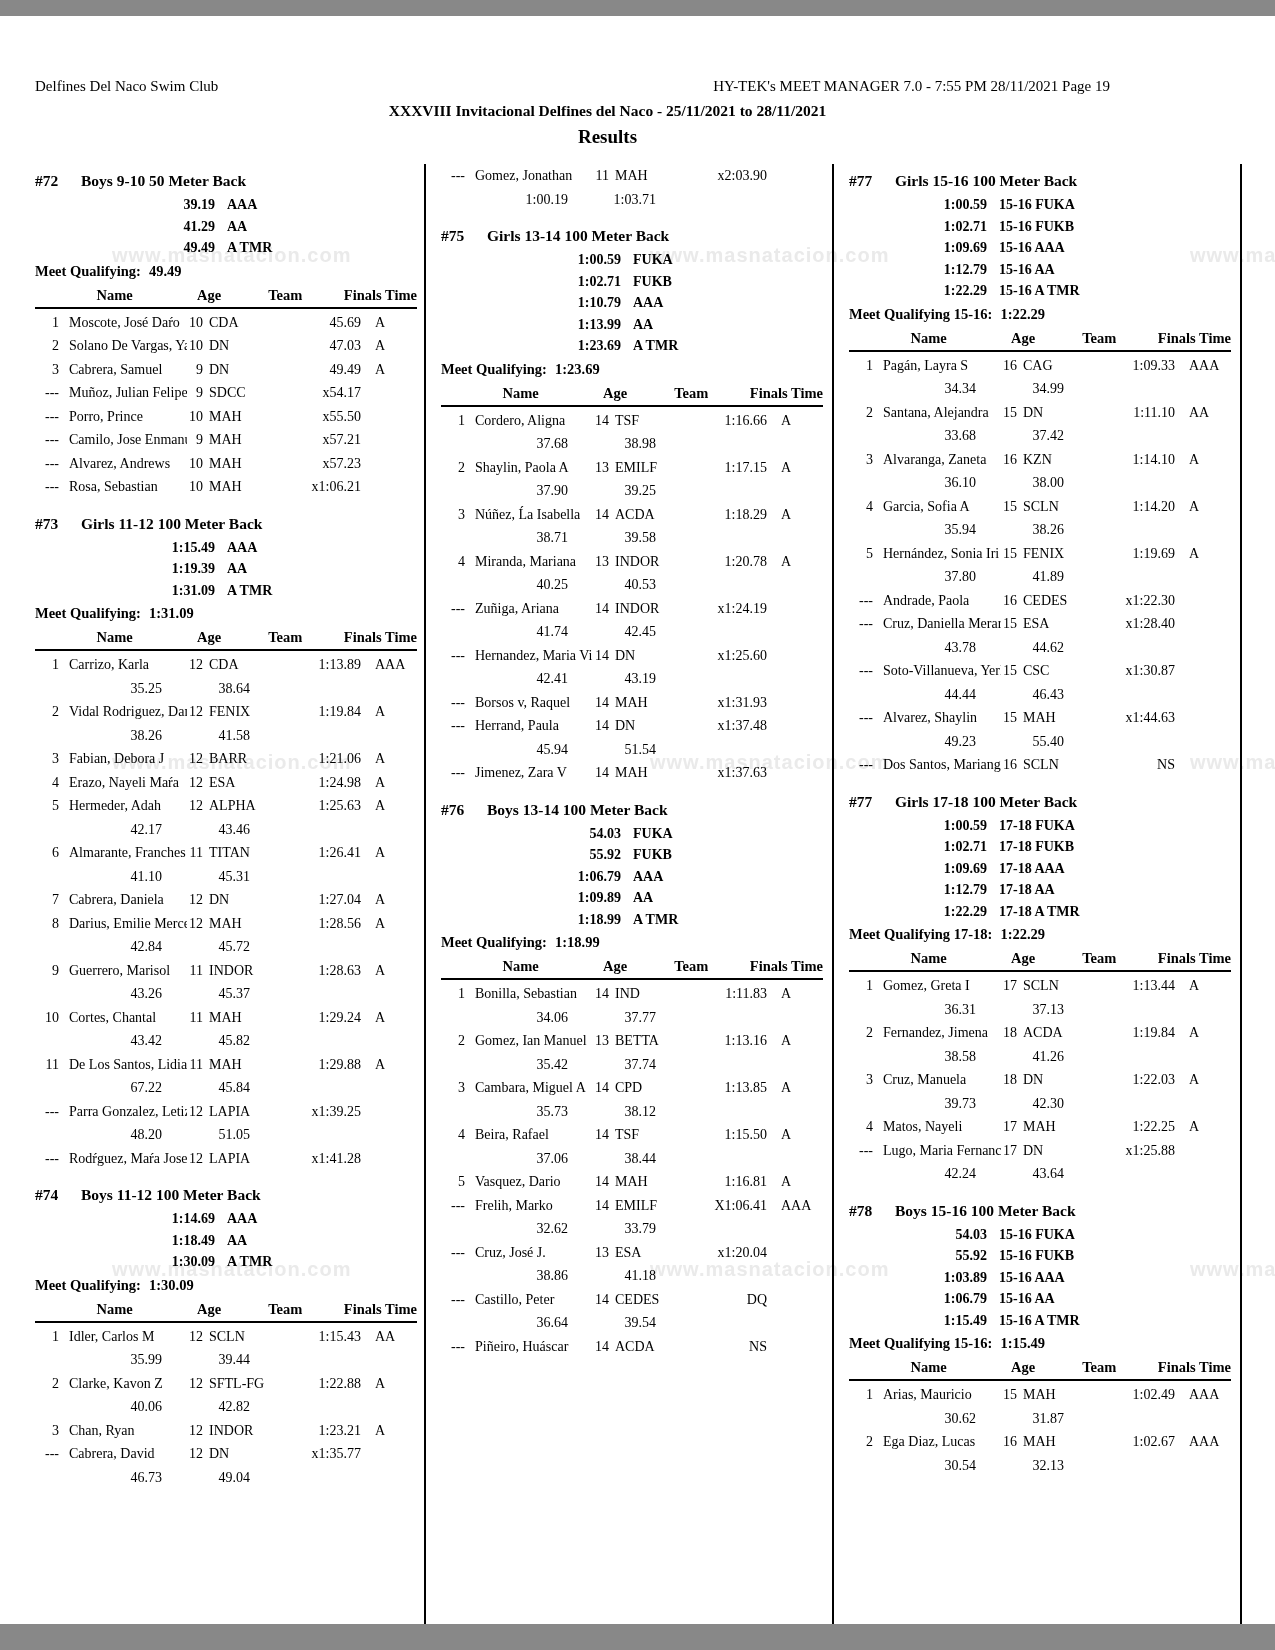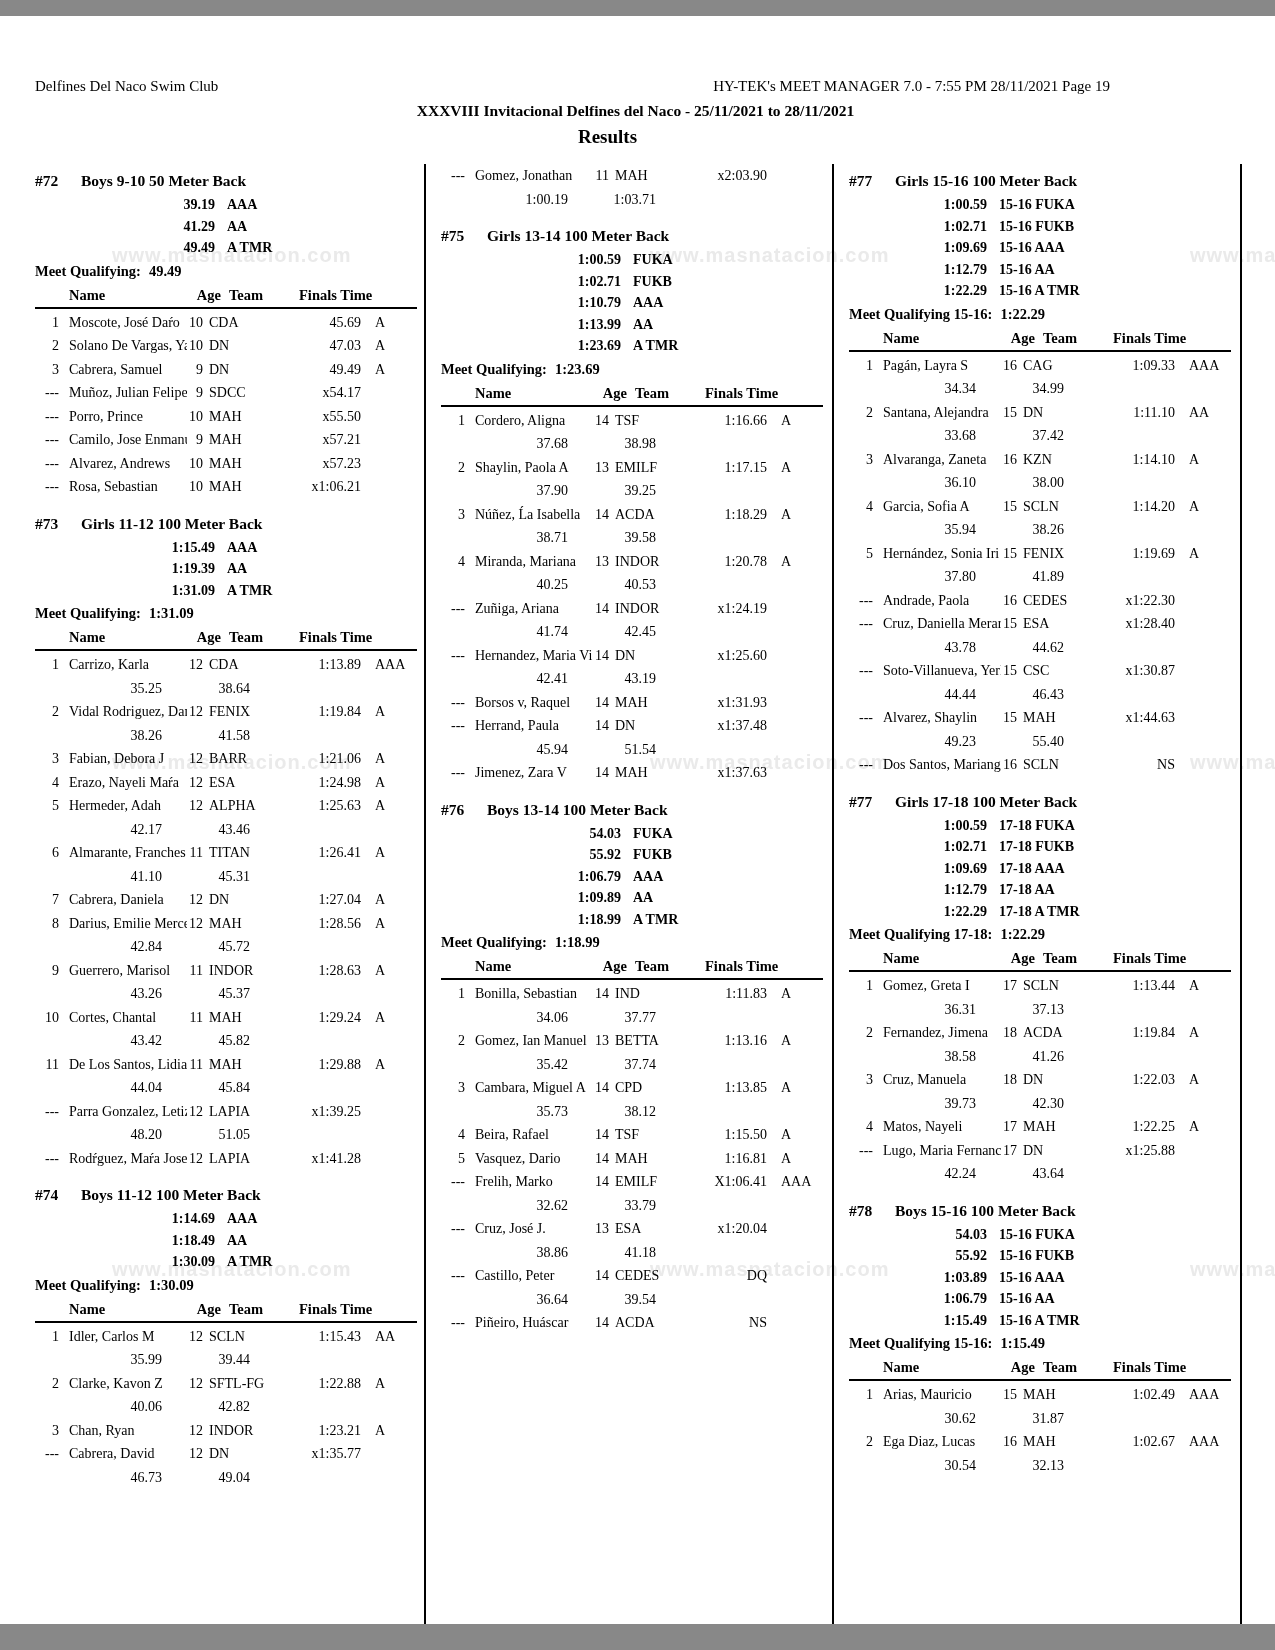--- a/index.html
+++ b/index.html
@@ -1,20 +1,20 @@
 <!DOCTYPE html>
 <html><head>
 <meta charset="utf-8">
 <style>
   html,body{margin:0;padding:0;background:#888;}
   .page{position:relative;width:1275px;height:1608px;background:#ffffff;margin:16px auto;
         font-family:"Liberation Serif","DejaVu Serif",serif;color:#000;overflow:hidden;}
   
   .top-row{position:absolute;top:62px;left:35px;width:1075px;display:flex;justify-content:space-between;font-size:15px;}
-  .meet-title{position:absolute;top:86px;left:0;width:1215px;text-align:center;font-weight:bold;font-size:15.5px;padding-left:28px;}
+  .meet-title{position:absolute;top:86px;left:0;width:1215px;text-align:center;font-weight:bold;font-size:15.5px;}
   .results-title{position:absolute;top:110px;left:0;width:1215px;text-align:center;font-weight:bold;font-size:19px;}
   
   .wm{position:absolute;font-family:"Liberation Sans","DejaVu Sans",sans-serif;font-weight:bold;
       font-size:20px;color:#eaeaea;letter-spacing:1px;white-space:nowrap;z-index:0;}
   
   .vsep{position:absolute;top:148px;width:1.5px;height:1464px;background:#000;}
   .col{position:absolute;top:148px;width:382px;z-index:1;}
   .col1{left:35px}.col2{left:441px}.col3{left:849px}
   
   .event{margin-top:12px;}
@@ -22,21 +22,21 @@
   .event-title{height:26px;line-height:26px;font-weight:bold;font-size:15.5px;white-space:nowrap;}
   .ev-num{display:inline-block;min-width:34px;}
   .ev-name{margin-left:12px;}
   .std-row{display:flex;height:21.5px;line-height:21.5px;font-weight:bold;font-size:14px;}
   .std-time{width:180px;text-align:right;}
   .narrow .std-time{width:138px;}
   .std-label{margin-left:12px;white-space:nowrap;}
   .mq{height:24px;line-height:24px;font-weight:bold;font-size:14.5px;white-space:nowrap;}
   .mq-time{margin-left:8px;}
   .thead{display:flex;height:24px;line-height:24px;font-weight:bold;font-size:14.5px;
-         border-bottom:2.5px solid #000;margin-bottom:2px;}
+         border-bottom:2.5px solid #000;margin-bottom:2px;gap:39px;}
   .h-place{width:24px;}
   .h-name{margin-left:10px;width:118px;}
   .h-age{width:34px;text-align:right;}
   .h-team{margin-left:8px;width:70px;}
   .h-time{width:100px;text-align:left;white-space:nowrap;}
   .row{display:flex;height:23.5px;line-height:23.5px;font-size:14px;white-space:nowrap;}
   .c-place{width:24px;text-align:right;flex:none;}
   .c-name{margin-left:10px;width:118px;overflow:hidden;flex:none;}
   .c-age{width:16px;text-align:right;flex:none;}
   .c-team{margin-left:6px;width:66px;flex:none;}
@@ -309,21 +309,21 @@
     </div>
           <div class="row">
       <span class="c-place">11</span>
       <span class="c-name">De Los Santos, Lidiar</span>
       <span class="c-age">11</span>
       <span class="c-team">MAH</span>
       <span class="c-time">1:29.88</span>
       <span class="c-std">A</span>
     </div>
           <div class="splits">
-      <span class="s1">44.04</span>
+      <span class="s1">67.22</span>
       <span class="s2">45.84</span>
     </div>
           <div class="row">
       <span class="c-place">---</span>
       <span class="c-name">Parra Gonzalez, Letiz</span>
       <span class="c-age">12</span>
       <span class="c-team">LAPIA</span>
       <span class="c-time">x1:39.25</span>
       <span class="c-std"></span>
     </div>
@@ -645,20 +645,24 @@
       <span class="s2">38.12</span>
     </div>
           <div class="row">
       <span class="c-place">4</span>
       <span class="c-name">Beira, Rafael</span>
       <span class="c-age">14</span>
       <span class="c-team">TSF</span>
       <span class="c-time">1:15.50</span>
       <span class="c-std">A</span>
     </div>
+          <div class="splits">
+      <span class="s1">37.06</span>
+      <span class="s2">38.44</span>
+    </div>
           <div class="row">
       <span class="c-place">5</span>
       <span class="c-name">Vasquez, Dario</span>
       <span class="c-age">14</span>
       <span class="c-team">MAH</span>
       <span class="c-time">1:16.81</span>
       <span class="c-std">A</span>
     </div>
           <div class="row">
       <span class="c-place">---</span>

